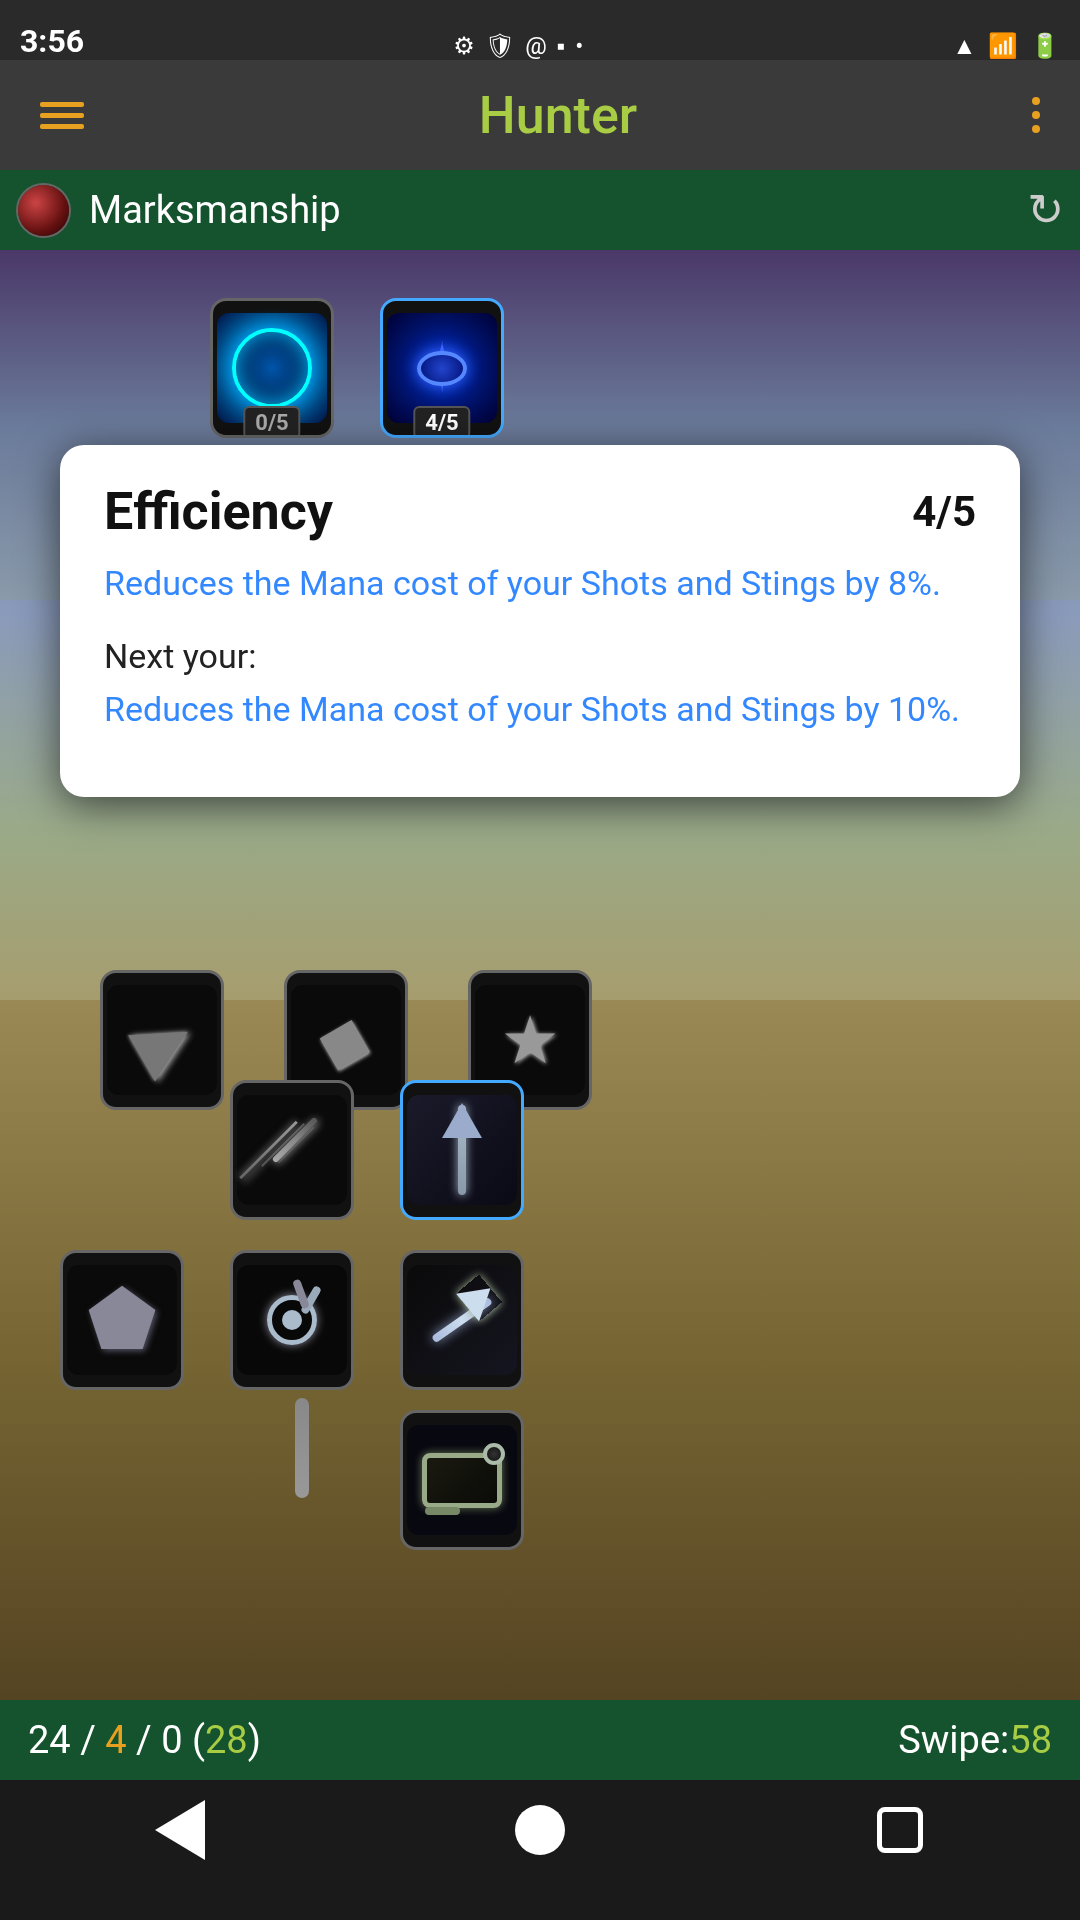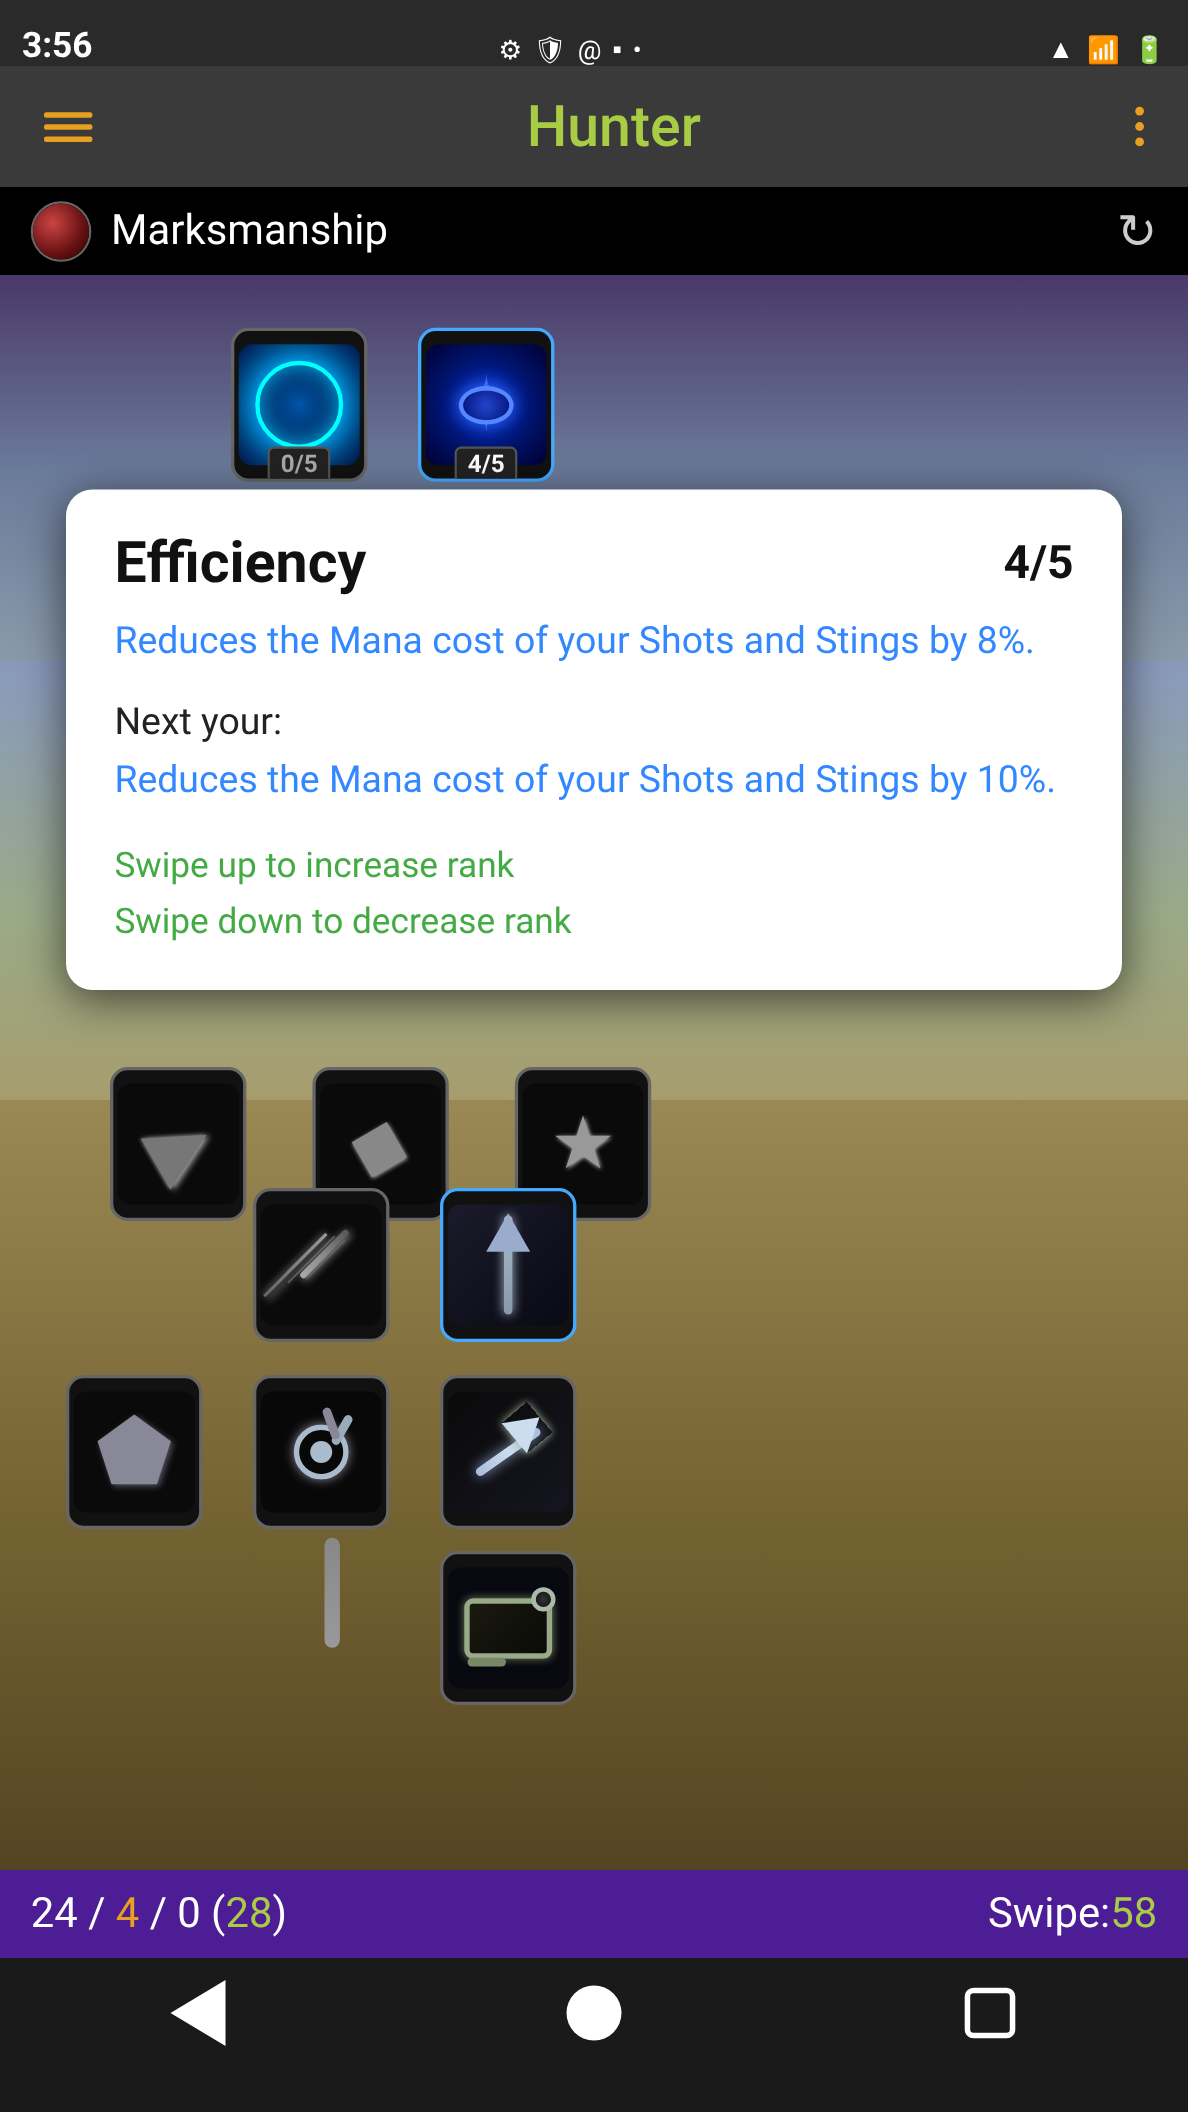--- a/index.html
+++ b/index.html
@@ -76,25 +76,25 @@
       width: 8px;
       height: 8px;
       background: #e8a020;
       border-radius: 50%;
     }
 
     
     .spec-bar {
       width: 100%;
       height: 80px;
-      background: #000000;
+      background: #14532d;
       display: flex;
       align-items: center;
       justify-content: space-between;
-      padding: 0 28px;
+      padding: 0 16px;
     }
     .spec-info {
       display: flex;
       align-items: center;
       gap: 18px;
     }
     .spec-avatar {
       width: 55px;
       height: 55px;
       border-radius: 50%;
@@ -336,21 +336,21 @@
     .tooltip-swipe {
       font-size: 32px;
       color: #44aa44;
       line-height: 1.6;
     }
 
     
     .bottom-bar {
       width: 100%;
       height: 80px;
-      background: #4c1d95;
+      background: #14532d;
       display: flex;
       align-items: center;
       justify-content: space-between;
       padding: 0 28px;
     }
     .stats-text {
       font-size: 38px;
       color: #fff;
     }
     .stats-text .val-yellow { color: #e8a020; }
@@ -465,24 +465,20 @@
   </div>
 
   <div class="tooltip-card">
     <div class="tooltip-header">
       <span class="tooltip-title">Efficiency</span>
       <span class="tooltip-rank">4/5</span>
     </div>
     <div class="tooltip-current">Reduces the Mana cost of your Shots and Stings by 8%.</div>
     <div class="tooltip-next-label">Next your:</div>
     <div class="tooltip-next">Reduces the Mana cost of your Shots and Stings by 10%.</div>
-    <div class="tooltip-swipe">
-      <div>Swipe up to increase rank</div>
-      <div>Swipe down to decrease rank</div>
-    </div>
   </div>
 
   <div style="position:absolute; top: 720px; left:100px; display:flex; gap:60px;">
     <div class="talent-icon" style="position:relative; left:0; top:0;">
       <div class="icon-blade1">
         <span style="font-size:70px; color:#777; transform:rotate(-30deg); display:block; text-shadow:2px 2px 6px #aaa, -1px -1px 3px #555;">▶</span>
       </div>
     </div>
     <div class="talent-icon" style="position:relative; left:0; top:0;">
       <div class="icon-blade1">

